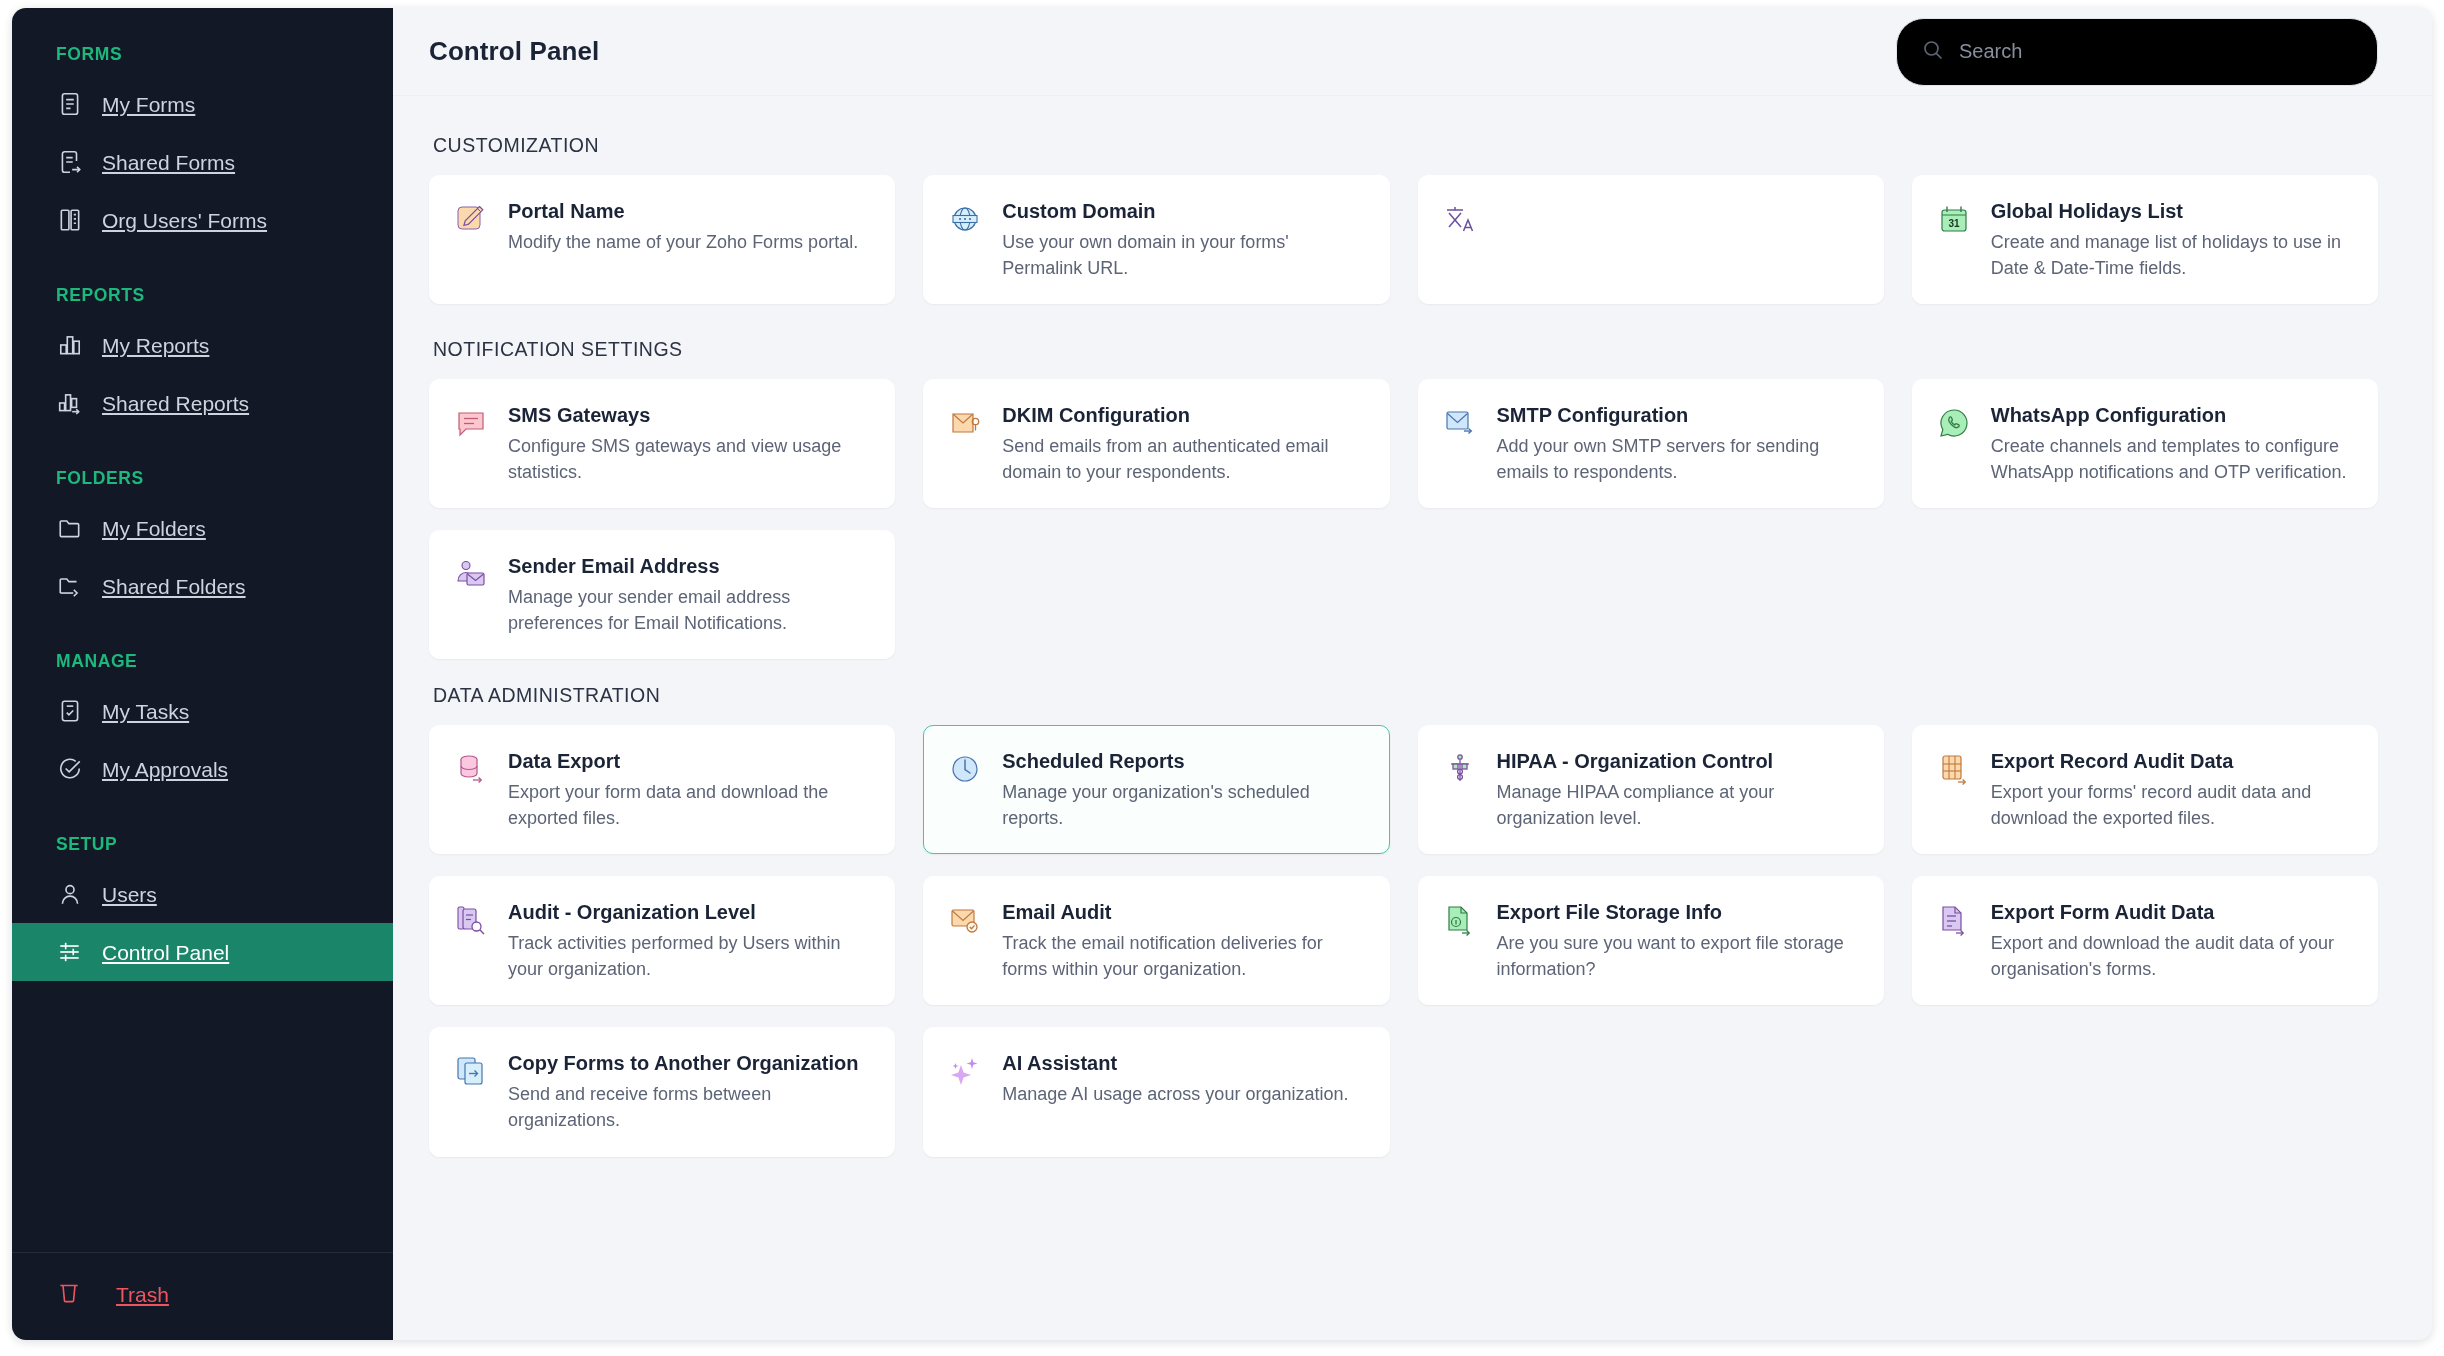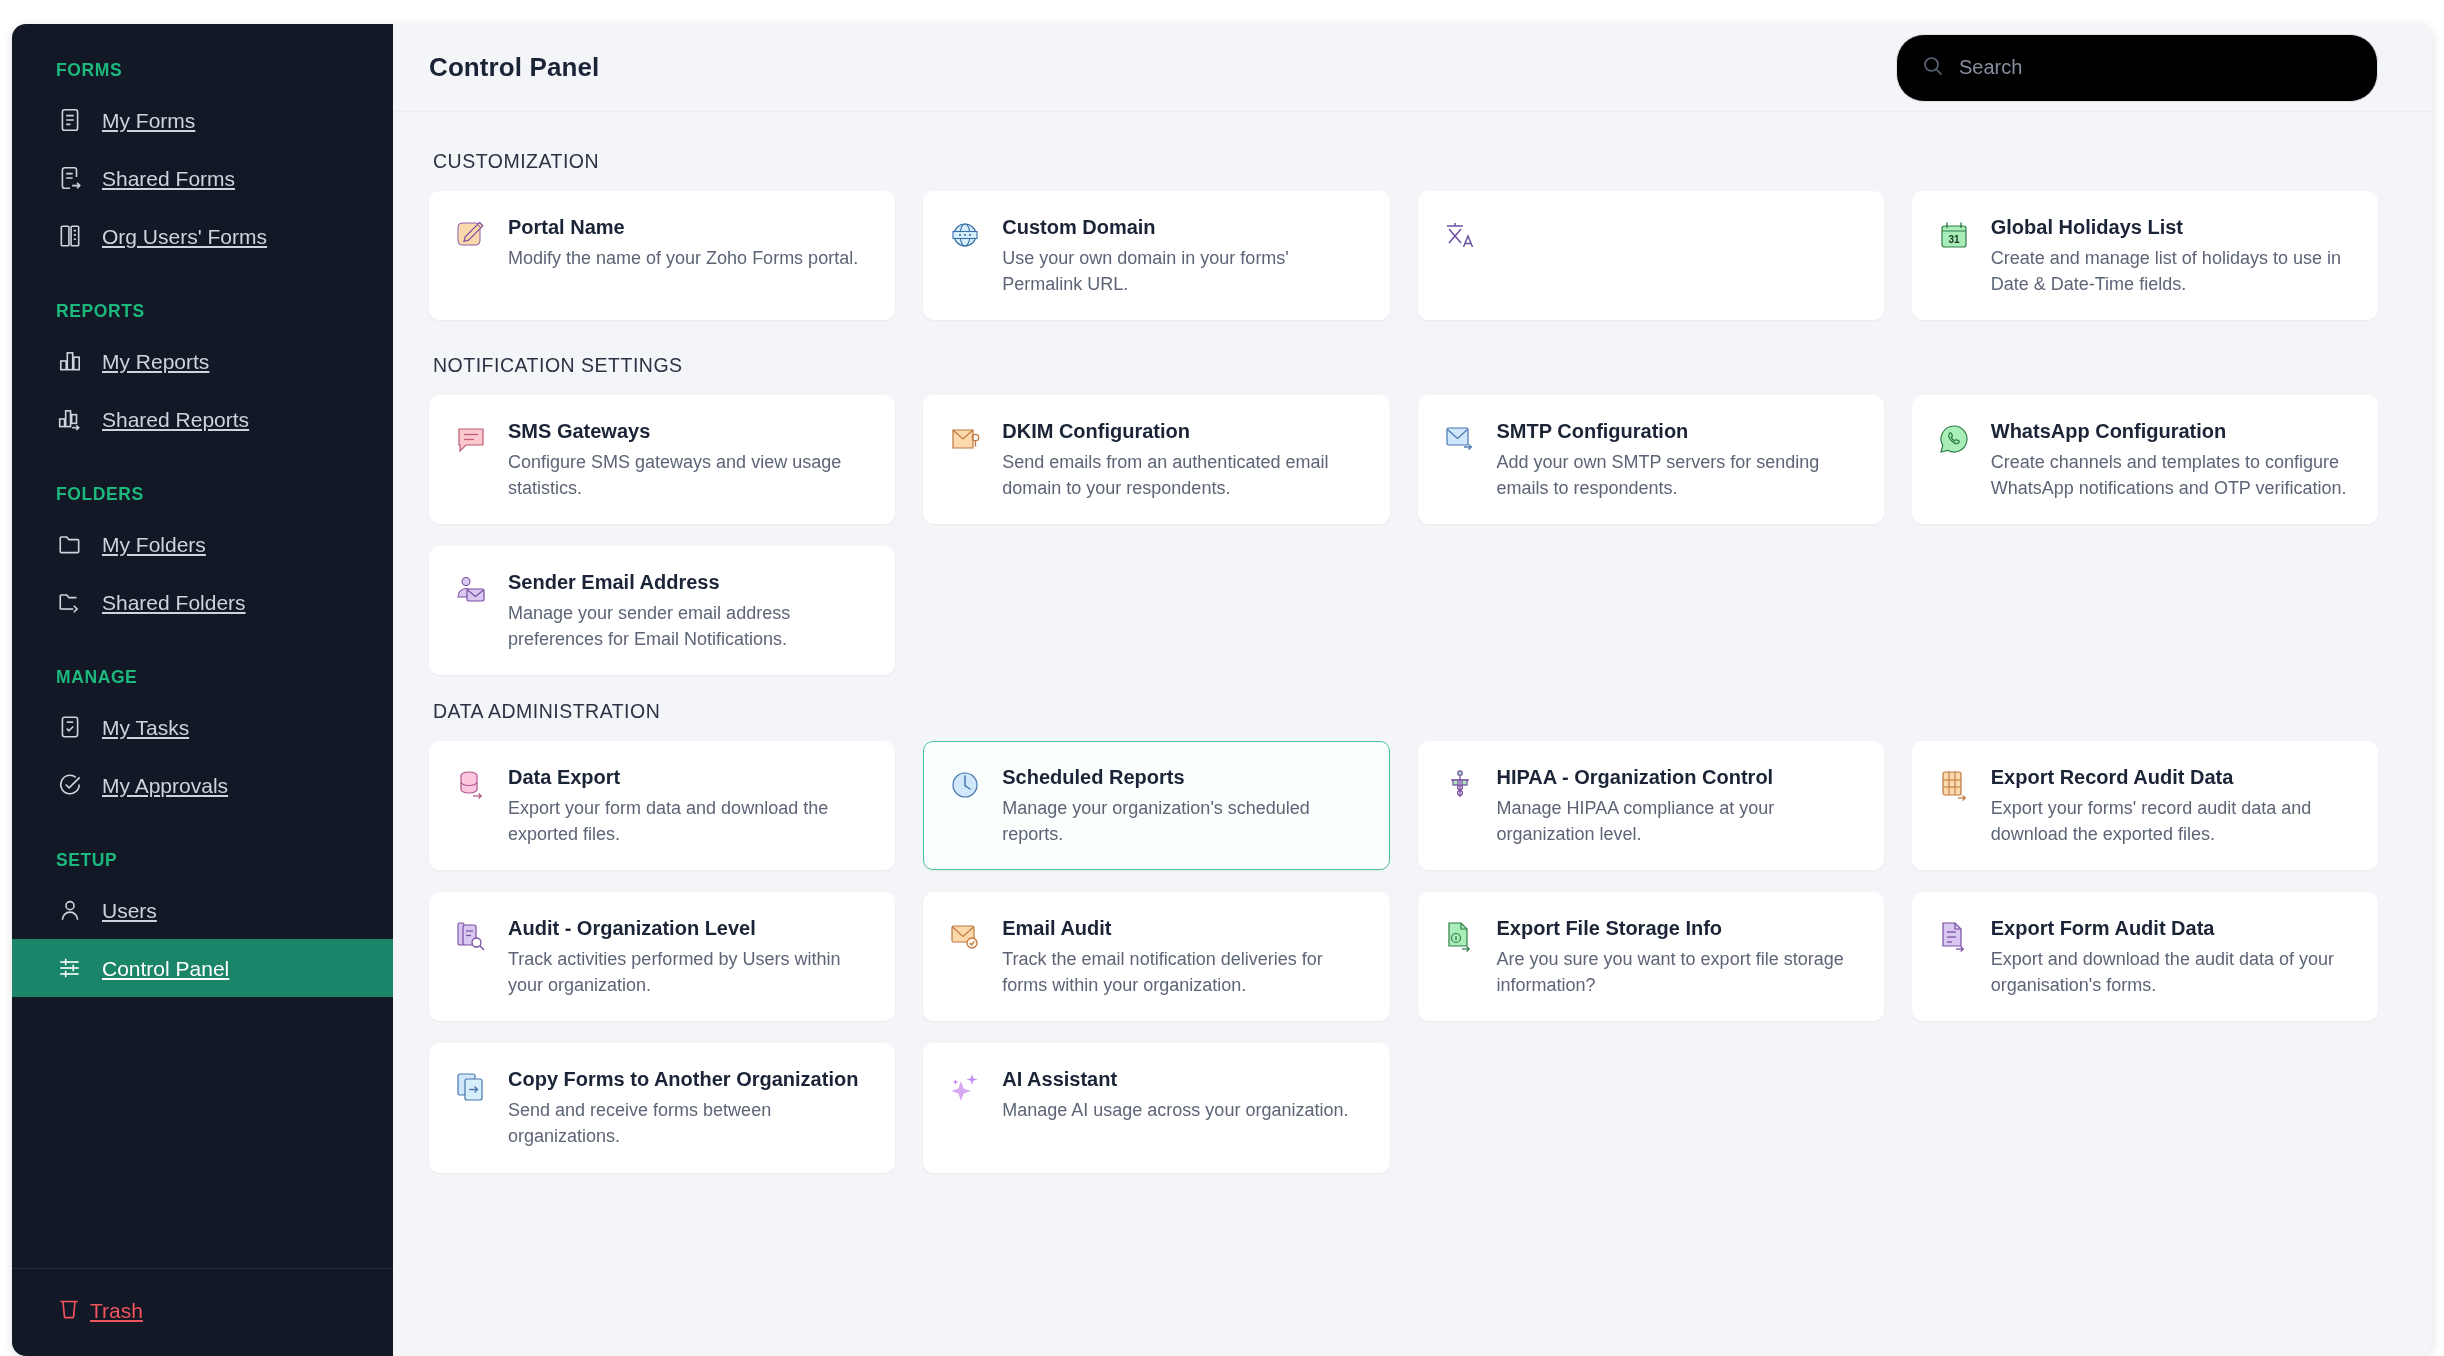--- a/index.html
+++ b/index.html
@@ -4,21 +4,21 @@
 <style>
   * { box-sizing: border-box; margin: 0; padding: 0; }
   html, body {
     width: 2444px; height: 1356px;
     background: #ffffff;
     font-family: "Liberation Sans", sans-serif;
     overflow: hidden;
   }
   .app-window {
     position: absolute;
-    left: 12px; top: 24px;
+    left: 12px; top: 8px;
     width: 2420px; height: 1332px;
     border-radius: 14px;
     background: #f4f5f8;
     box-shadow: 0 2px 10px rgba(16,24,40,.14);
     overflow: hidden;
     display: flex;
   }
 
   
   .sidebar {
@@ -67,21 +67,21 @@
     display: flex; align-items: center; justify-content: center;
   }
   .nav-item .nico svg { width: 26px; height: 26px; display: block; }
   .nav-label { line-height: 1; text-decoration: underline; }
   .sidebar-footer {
     flex: 0 0 auto;
     border-top: 1px solid #242b3a;
     padding: 26px 0 30px 0;
   }
   .trash-item {
-    display: flex; align-items: center; gap: 8px;
+    display: flex; align-items: center; gap: 34px;
     padding-left: 44px;
     color: #f0555f;
     font-size: 21px;
     cursor: pointer;
   }
   .trash-item svg { width: 26px; height: 26px; }
 
   
   .main {
     flex: 1 1 auto;

